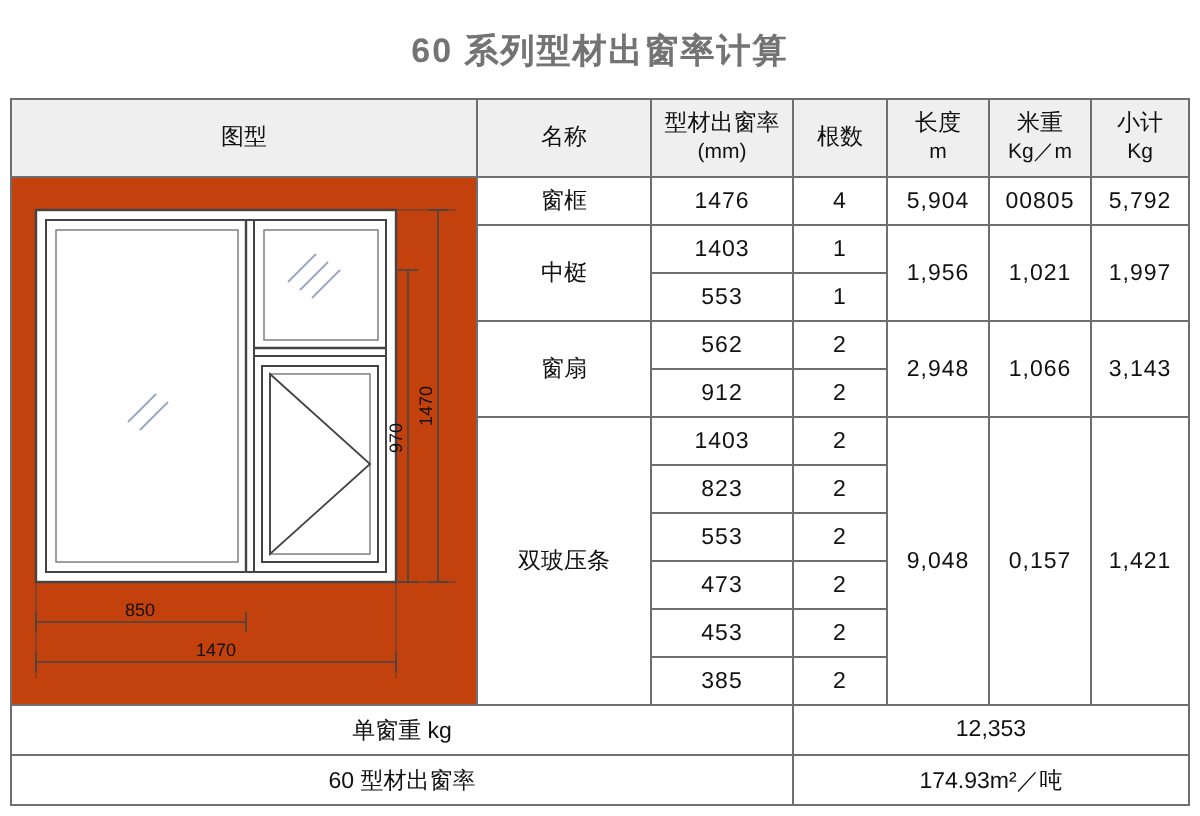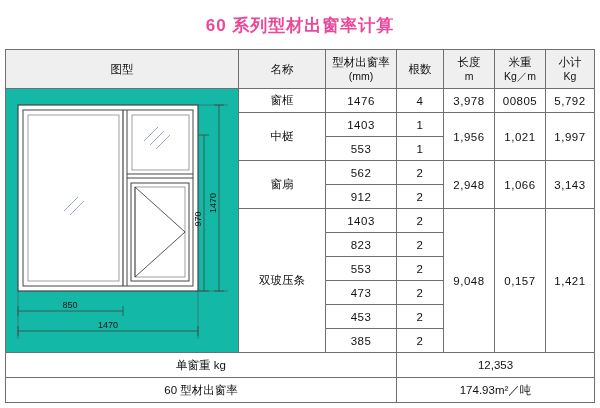--- a/index.html
+++ b/index.html
@@ -20,21 +20,21 @@
     height: 408px;
     box-sizing: border-box;
   }
   .title {
     text-align: center;
     font-size: 17px;
     font-weight: bold;
     letter-spacing: 1px;
     padding-top: 14px;
     padding-bottom: 12px;
-    color: #ec4899;
+    color: #737373;
   }
   table.calc {
     border-collapse: collapse;
     width: 582px;
     margin: 0 auto;
     table-layout: fixed;
     padding-left: 20px;
   }
   table.calc th, table.calc td {
     border: 1px solid #6f6f6f;
@@ -53,21 +53,21 @@
   }
   thead th .sub {
     display: block;
     font-size: 10.5px;
   }
   td.rowcell {
     height: 23px;
   }
   .drawing-cell {
     padding: 0;
-    background: #14b8a6;
+    background: #c2410c;
   }
   .draw-wrap {
     position: relative;
     width: 100%;
     height: 100%;
     min-height: 232px;
   }
   svg.drawing {
     display: block;
   }
@@ -180,21 +180,21 @@
               <line x1="192" y1="233" x2="192" y2="243" stroke="#444" stroke-width="0.8"></line>
               <line x1="12" y1="198" x2="12" y2="246" stroke="#444" stroke-width="0.5"></line>
               <line x1="192" y1="198" x2="192" y2="246" stroke="#444" stroke-width="0.5"></line>
               <text x="102" y="235" font-size="9" fill="#111" text-anchor="middle" font-family="Liberation Sans, sans-serif">1470</text>
             </svg>
           </div>
         </td>
         <td class="rowcell name-cell" rowspan="1">窗框</td>
         <td class="rowcell num">1476</td>
         <td class="rowcell num">4</td>
-        <td class="rowcell num" rowspan="1">3,978</td>
+        <td class="rowcell num" rowspan="1">5,904</td>
         <td class="rowcell num" rowspan="1">00805</td>
         <td class="rowcell num" rowspan="1">5,792</td>
       </tr>
 
       <tr>
         <td class="rowcell name-cell" rowspan="2">中梃</td>
         <td class="rowcell num">1403</td>
         <td class="rowcell num">1</td>
         <td class="rowcell num" rowspan="2">1,956</td>
         <td class="rowcell num" rowspan="2">1,021</td>

